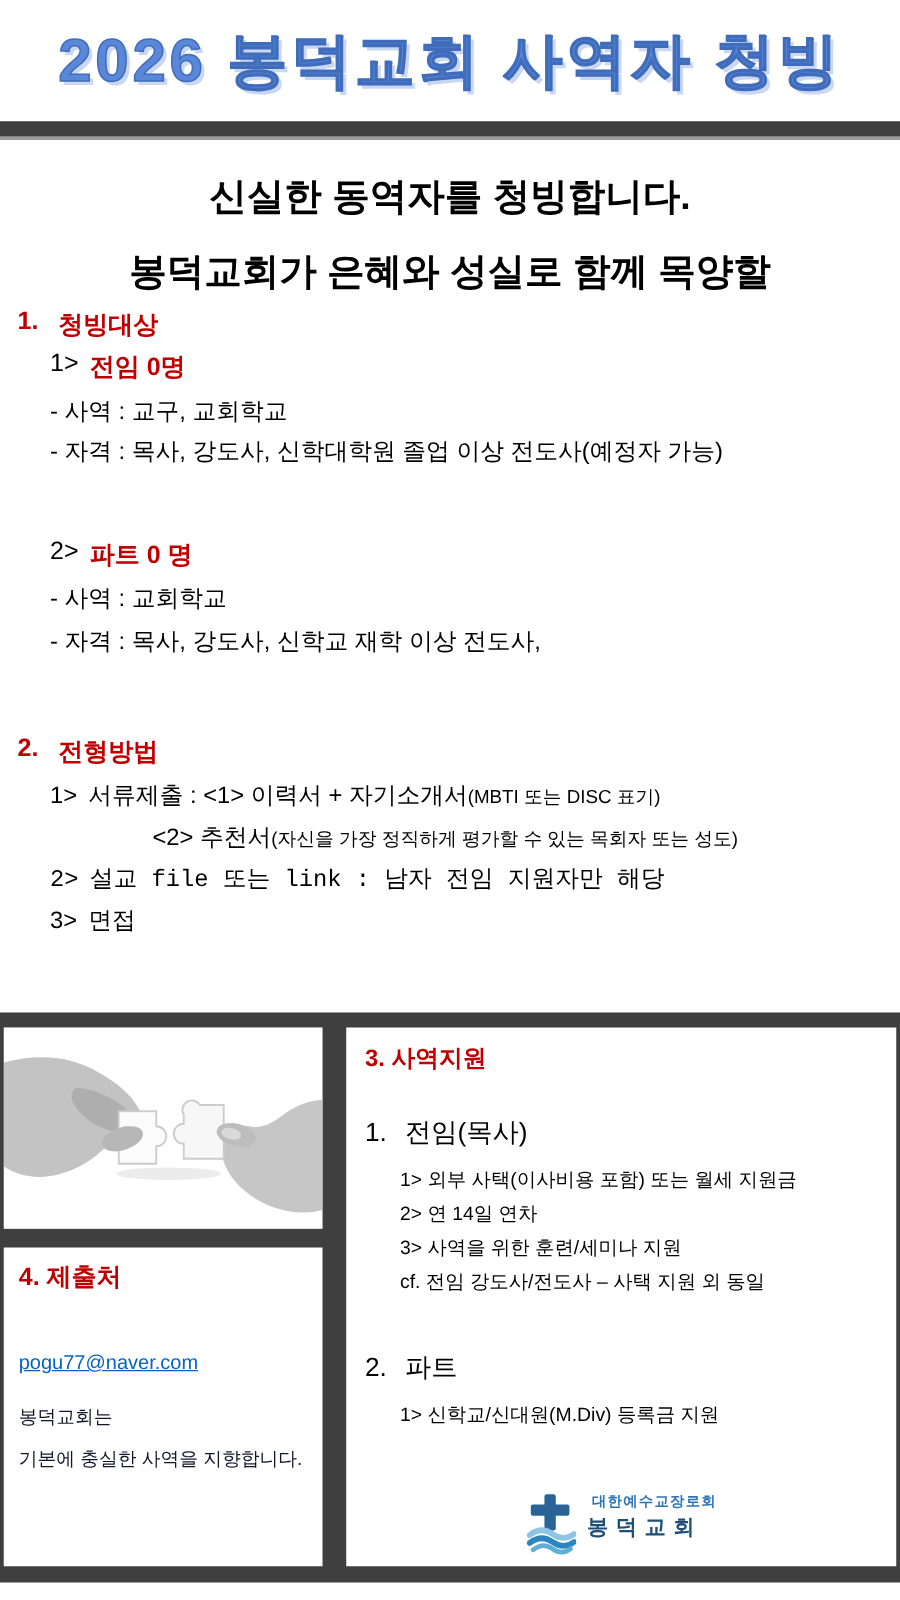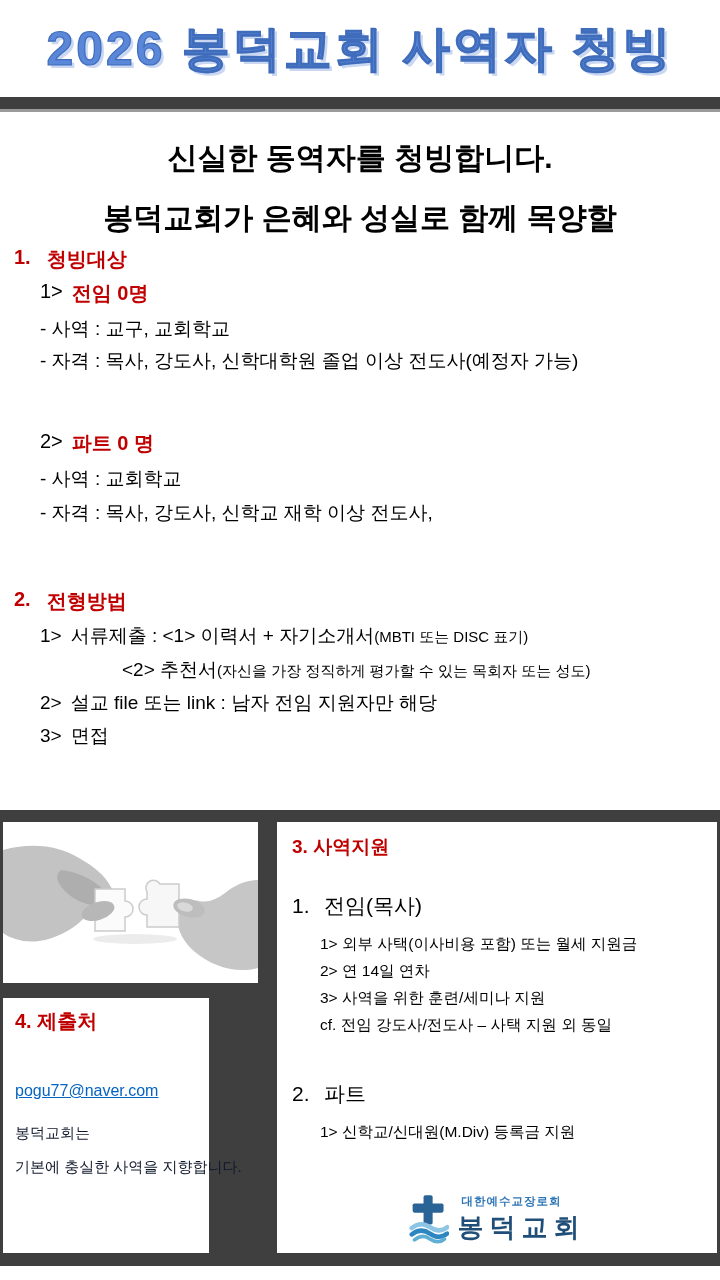--- a/index.html
+++ b/index.html
@@ -34,37 +34,37 @@
   .group-label .pfx{color:#000;font-weight:400;}
   .group-label .lbl{color:#c00000;font-weight:800;}
   .body-line{font-size:19px;color:#000;white-space:nowrap;}
   .body-line .pfx{margin-right:9px;}
   .small-part{font-size:15px;margin-top:38px;}
 
   
   .bottom-section{position:absolute;top:810px;left:0;width:720px;height:456px;background:#3f3f3f;}
   .panel{position:absolute;background:#ffffff;}
   .photo-panel{left:3px;top:12px;width:255px;height:161px;overflow:hidden;}
-  .submit-panel{left:3px;top:188px;width:206px;height:255px;}
+  .submit-panel{left:3px;top:188px;width:255px;height:255px;}
   .right-panel{left:277px;top:12px;width:440px;height:431px;}
 
   .sec3-head{position:absolute;left:15px;top:12px;font-size:19px;font-weight:800;color:#c00000;white-space:nowrap;}
   .subsec-title{position:absolute;font-size:21px;color:#000;white-space:nowrap;}
   .subsec-num{display:inline-block;width:32px;}
   .r-item{position:absolute;left:43px;font-size:15.5px;color:#000;white-space:nowrap;}
 
   .sec4-head{position:absolute;left:12px;top:10px;font-size:20px;font-weight:800;color:#c00000;white-space:nowrap;}
   .email-link{position:absolute;left:12px;top:84px;font-size:16px;color:#0563c1;text-decoration:underline;white-space:nowrap;}
   .tagline{position:absolute;left:12px;font-size:15px;color:#0f172a;white-space:nowrap;}
 
   
   .logo{position:absolute;left:0;top:372px;width:100%;display:flex;justify-content:center;align-items:flex-start;gap:9px;}
   .logo-text{display:flex;flex-direction:column;}
   .logo-denom{font-size:11.5px;font-weight:700;color:#2e75b6;letter-spacing:1px;margin-left:4px;}
-  .logo-church{font-size:26px;font-weight:800;color:#1f4e79;letter-spacing:6px;margin-top:1px;white-space:nowrap;}
+  .logo-church{font-size:17px;font-weight:800;color:#1f4e79;letter-spacing:6px;margin-top:1px;white-space:nowrap;}
 </style>
 </head>
 <body>
 
 <div class="header">
   <div class="title">2026 봉덕교회 사역자 청빙</div>
 </div>
 <div class="bar-top"></div>
 
 <div class="subtitle">
@@ -95,21 +95,21 @@
   <span>2.</span>
   <span>전형방법</span>
 </div>
 
 <div class="abs body-line" style="left:40px;top:623px;">
   <span class="pfx">1&gt;</span><span>서류제출 : &lt;1&gt; 이력서 + 자기소개서</span><span class="small-part">(MBTI 또는 DISC 표기)</span>
 </div>
 <div class="abs body-line" style="left:122px;top:657px;">
   <span>&lt;2&gt; 추천서</span><span class="small-part">(자신을 가장 정직하게 평가할 수 있는 목회자 또는 성도)</span>
 </div>
-<div class="abs body-line" style="left:40px;top:690px;">
+<div class="abs body-line" style="left:40px;top:690px;font-family:Liberation Mono, monospace;">
   <span class="pfx">2&gt;</span><span>설교 file 또는 link : 남자 전임 지원자만 해당</span>
 </div>
 <div class="abs body-line" style="left:40px;top:723px;">
   <span class="pfx">3&gt;</span><span>면접</span>
 </div>
 
 <div class="bottom-section">
 
   <div class="panel photo-panel">
     <svg width="255" height="161" viewBox="0 0 255 161" role="img">

